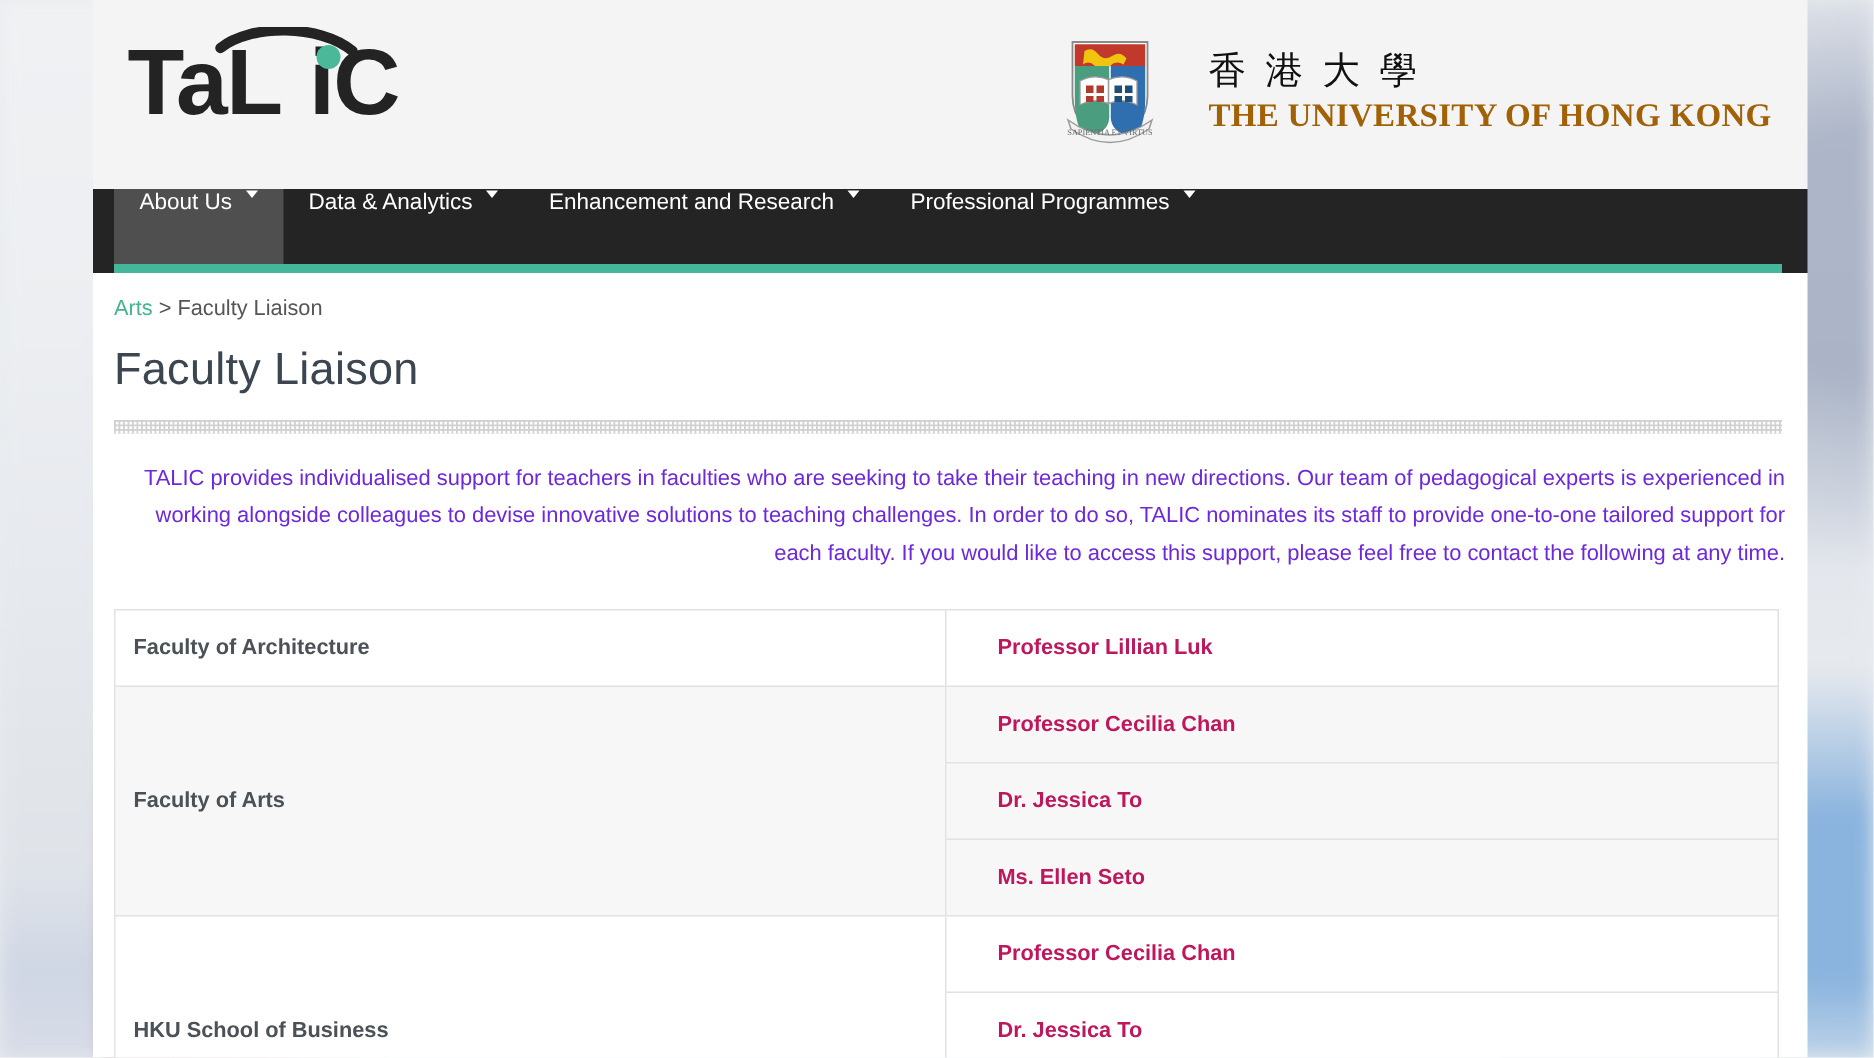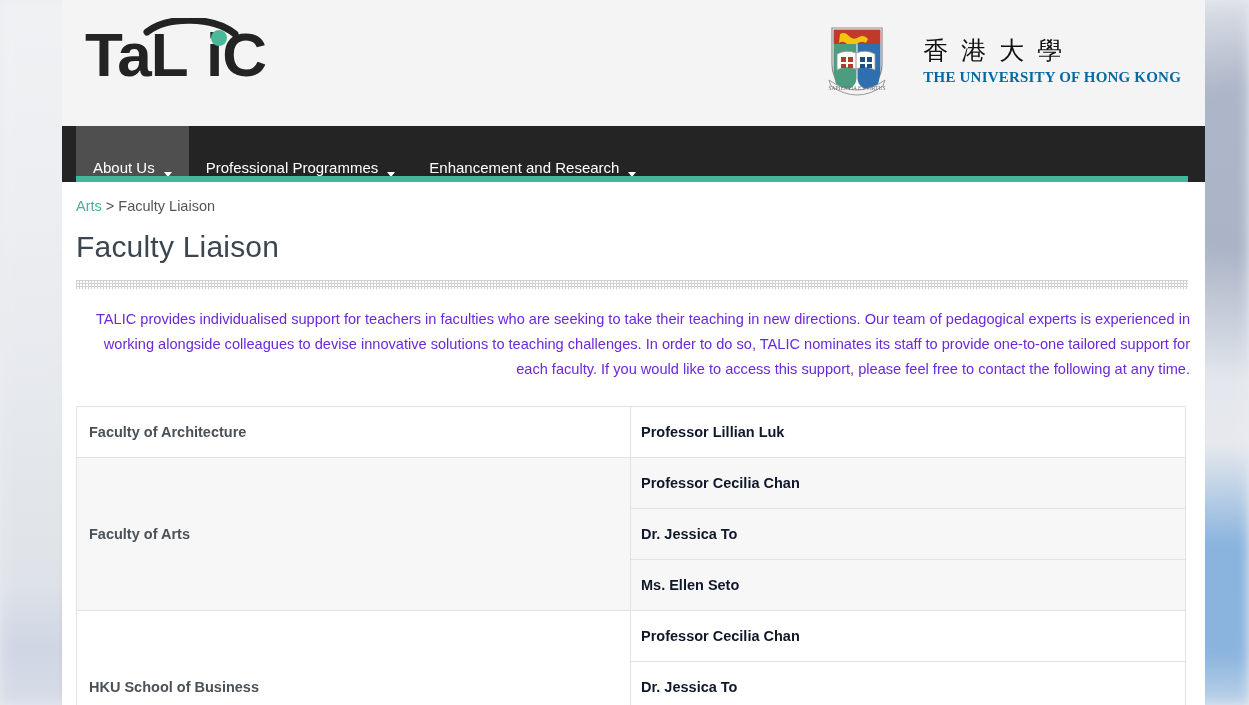--- a/index.html
+++ b/index.html
@@ -78,38 +78,38 @@
     font-family: "DejaVu Sans", sans-serif;
     font-size: 25px;
     letter-spacing: 13px;
     color: #111;
     display: block;
     margin-bottom: 7px;
   }
   .hku-en {
     font-family: "Liberation Serif", serif;
     font-weight: 700;
-    font-size: 15px;
+    font-size: 22px;
     letter-spacing: .2px;
-    color: #0369a1;
+    color: #a16207;
     display: block;
   }
 
   
   .nav-wrap { position: relative; height: 56px; background: #242424; }
   .nav {
     display: flex;
     align-items: stretch;
     height: 50px;
     list-style: none;
     margin: 0; padding: 0;
   }
   .nav-item {
     display: flex;
-    align-items: flex-end;
+    align-items: flex-start;
     gap: 9px;
     padding: 0 17px;
     color: #ffffff;
     font-size: 15px;
     white-space: nowrap;
     cursor: pointer;
     height: 50px;
   }
   .nav-item:first-child { margin-left: 14px; }
   .nav-item.active { background: #4f4f4f; }
@@ -187,22 +187,23 @@
   .col-faculty { width: 554px; }
   .faculty-cell {
     font-size: 14.5px;
     font-weight: 700;
     color: #4a5157;
   }
   .person-cell { padding-left: 10px !important; }
   .person-link {
     font-size: 14.5px;
     font-weight: 700;
-    color: #0f172a;
+    color: #be185d;
     text-decoration: none;
+    margin-left: 24px;
   }
   tr.alt td { background: #f7f7f7; }
   tr.plain td { background: #ffffff; }
 </style>
 </head>
 <body>
 
 <div class="page-bg"></div>
 
 <div class="site">
@@ -245,25 +246,29 @@
     </div>
   </div>
 
   <div class="nav-wrap">
     <ul class="nav">
       <li class="nav-item active">
         <span>About Us</span>
         <i class="caret"></i>
       </li>
       <li class="nav-item">
-        <span>Professional Programmes</span>
+        <span>Data &amp; Analytics</span>
         <i class="caret"></i>
       </li>
       <li class="nav-item">
         <span>Enhancement and Research</span>
+        <i class="caret"></i>
+      </li>
+      <li class="nav-item">
+        <span>Professional Programmes</span>
         <i class="caret"></i>
       </li>
     </ul>
     <div class="nav-underline"></div>
   </div>
 
   <div class="content">
 
     <div class="breadcrumb">
       <a href="#">Arts</a>

